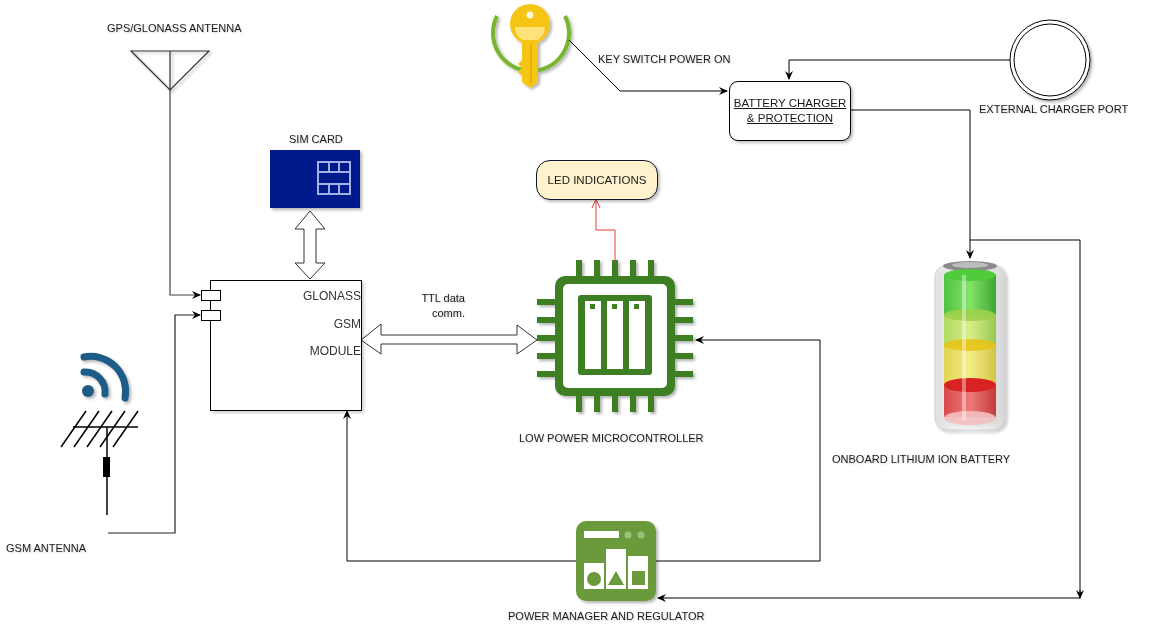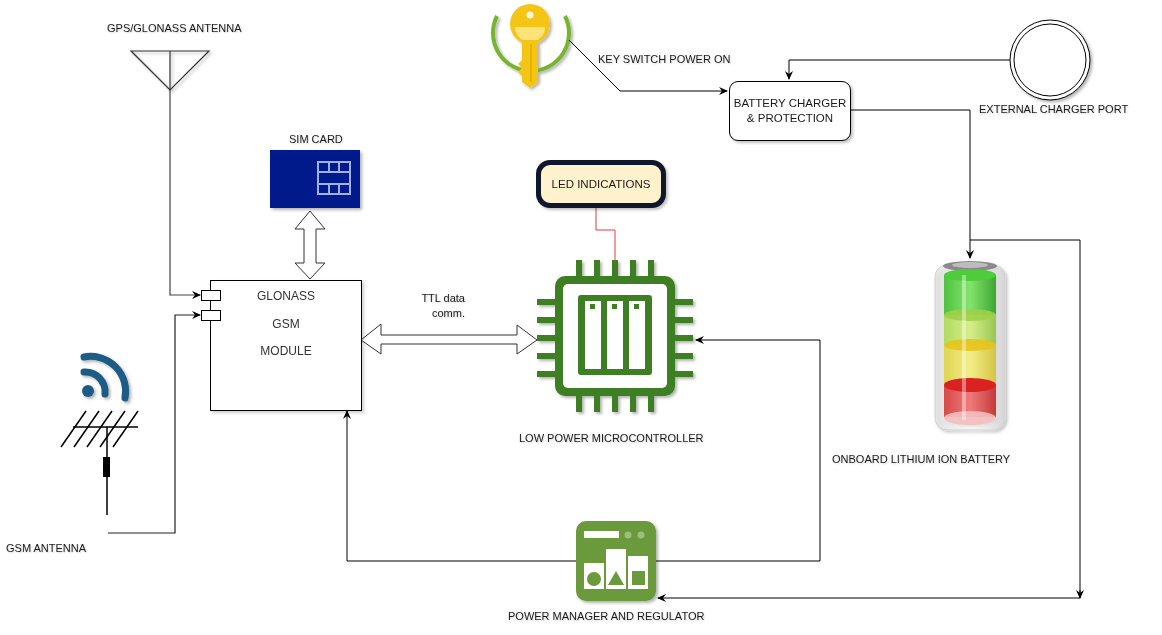--- a/index.html
+++ b/index.html
@@ -6,26 +6,26 @@
   body { width:1162px; height:635px; position:relative; overflow:hidden;
          font-family:"Liberation Sans", sans-serif; }
   #canvas { position:absolute; left:0; top:0; }
   .lbl { position:absolute; font-size:11px; color:#1a1a1a; white-space:nowrap;
          text-shadow:1px 1px 2px rgba(0,0,0,0.18); font-family:"Liberation Sans", sans-serif; }
   .center { text-align:center; }
   .charger-box { position:absolute; left:729px; top:81px; width:120px; height:58px;
                  border:1px solid #000; border-radius:9px; background:#fff;
                  box-shadow:2px 2px 3px rgba(0,0,0,0.25);
                  display:flex; flex-direction:column; align-items:center; justify-content:center; }
-  .charger-box span { font-size:11.5px; line-height:15px; color:#1a1a1a; }
+  .charger-box span { font-size:11.5px; line-height:15px; color:#1a1a1a;text-decoration:underline; }
   .gsm-box { position:absolute; left:210px; top:280px; width:150px; height:129px;
              border:1px solid #000; background:#fff; box-shadow:2px 2px 3px rgba(0,0,0,0.2); }
-  .gsm-box span { position:absolute; left:0; width:150px; text-align:center; font-size:12px; color:#333; }
+  .gsm-box span { position:absolute; left:0; width:150px; text-align:right; font-size:12px; color:#333; }
   .led-box { position:absolute; left:536px; top:160px; width:120px; height:38px;
-             border:5px solid #0f172a; border-radius:14px; background:#fff2cc;
+             border:1px solid #0f172a; border-radius:14px; background:#fff2cc;
              box-shadow:2px 2px 3px rgba(0,0,0,0.25);
              display:flex; align-items:center; justify-content:center; }
   .led-box span { font-size:11.5px; color:#1a1a1a; }
   .sim { position:absolute; left:270px; top:150px; width:90px; height:58px; background:#001a8c;
          box-shadow:2px 2px 3px rgba(0,0,0,0.3); }
   .port { position:absolute; width:18px; height:9px; border:1px solid #000; background:#fff; }
 </style>
 </head>
 <body>
 

